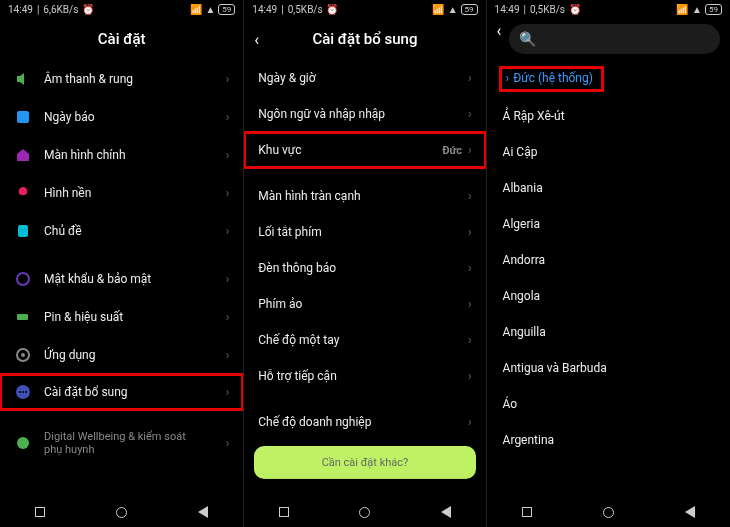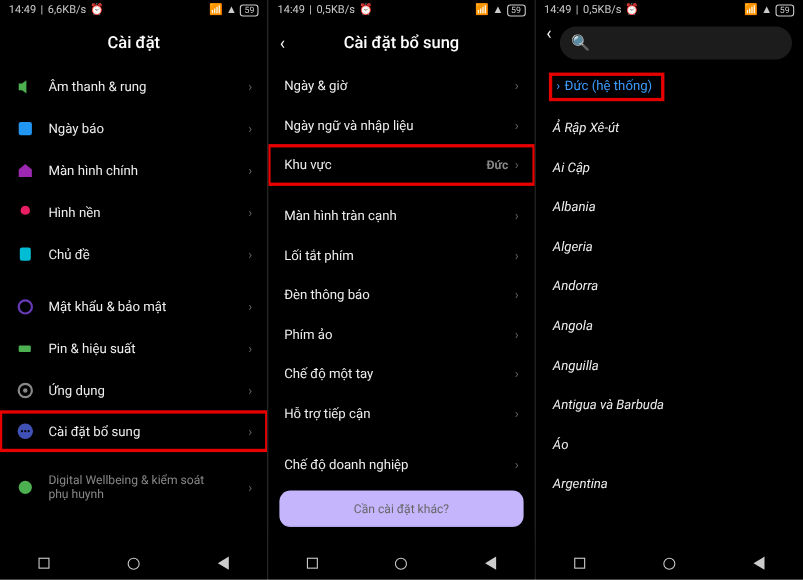--- a/index.html
+++ b/index.html
@@ -30,36 +30,36 @@
   .row-label { font-size: 12px; color: #eee; }
   .row-sub { font-size: 11px; color: #888; line-height: 1.2; }
   .row-value { font-size: 11px; color: #888; margin-right: 6px; font-weight: bold; }
   .chev { color: #666; font-size: 12px; }
   .icon-slot { width: 18px; height: 18px; display:flex; align-items:center; justify-content:center; }
   .divider { height: 10px; }
 
   .highlight-red { outline: 3px solid #e60000; outline-offset: -2px; }
   .highlight-red-box { border: 3px solid #e60000; padding: 2px 8px 4px 4px; display:inline-block; }
 
-  .list-simple .row { padding: 11px 16px; font-style: italic; }
+  .list-simple .row { padding: 11px 16px; }
   .list-simple .row-label { font-size: 12px; }
 
   .region-label { color: #3b9cff; font-size: 12px; display:flex; align-items:center; gap:4px; }
 
   
   .navbar { position:absolute; bottom:0; left:0; right:0; height:30px; display:flex; align-items:center; justify-content:space-around; background:#000; }
   .nv-square { width:10px; height:10px; border:1.5px solid #ccc; }
   .nv-circle { width:11px; height:11px; border:1.5px solid #ccc; border-radius:50%; }
   .nv-tri { width:0; height:0; border-top:6px solid transparent; border-bottom:6px solid transparent; border-right:10px solid #ccc; }
 
   
   svg { display:block; }
 
   
-  .bottom-card { margin: 6px 10px 34px 10px; background:#c4b5fd; border-radius:10px; padding:10px 12px; text-align:center; color:#666; font-size:11px; }
+  .bottom-card { margin: 6px 10px 34px 10px; background:#bef264; border-radius:10px; padding:10px 12px; text-align:center; color:#666; font-size:11px; }
 
   .scrollfadebottom { position:absolute; bottom:30px; left:0; right:0; height:20px; background:linear-gradient(to bottom, rgba(0,0,0,0), #000); pointer-events:none;}
 </style>
 </head>
 <body>
 
 <div class="container">
 
 <div class="phone">
   <div class="status-bar">
@@ -230,21 +230,21 @@
     <span class="back">‹</span>
     <span class="header-title">Cài đặt bổ sung</span>
   </div>
 
   <div class="list">
     <div class="row">
       <span class="row-label">Ngày &amp; giờ</span>
       <span class="chev">›</span>
     </div>
     <div class="row">
-      <span class="row-label">Ngày ngữ và nhập liệu</span>
+      <span class="row-label">Ngôn ngữ và nhập nhập</span>
       <span class="chev">›</span>
     </div>
     <div class="row highlight-red">
       <span class="row-label">Khu vực</span>
       <div style="display:flex;align-items:center;">
         <span class="row-value">Đức</span>
         <span class="chev">›</span>
       </div>
     </div>
 

